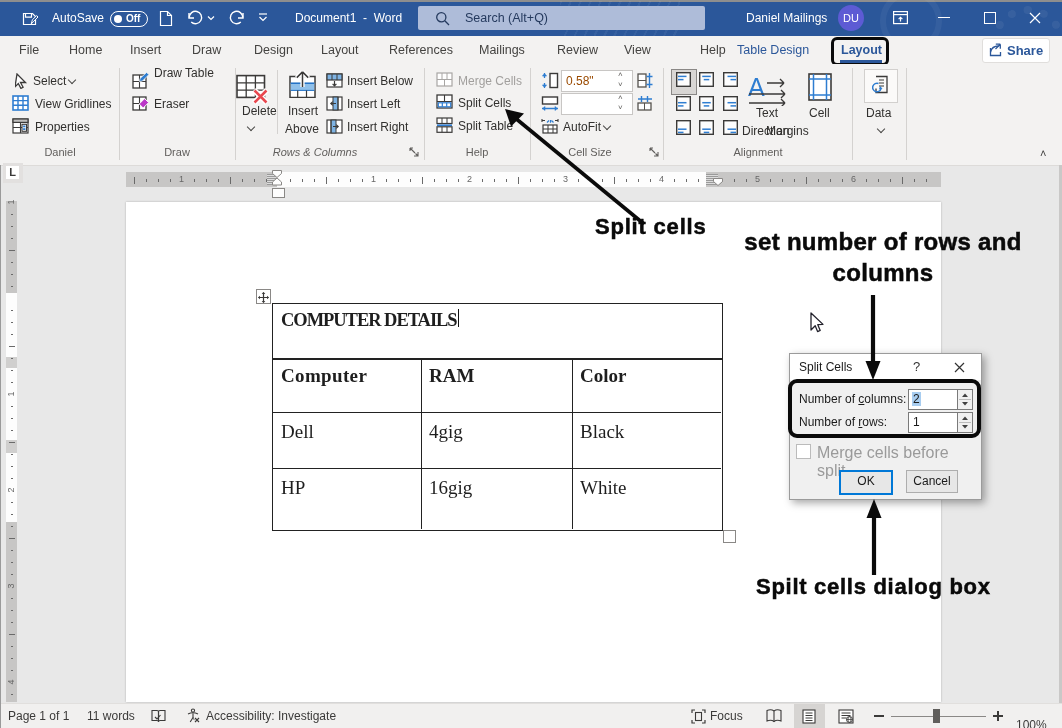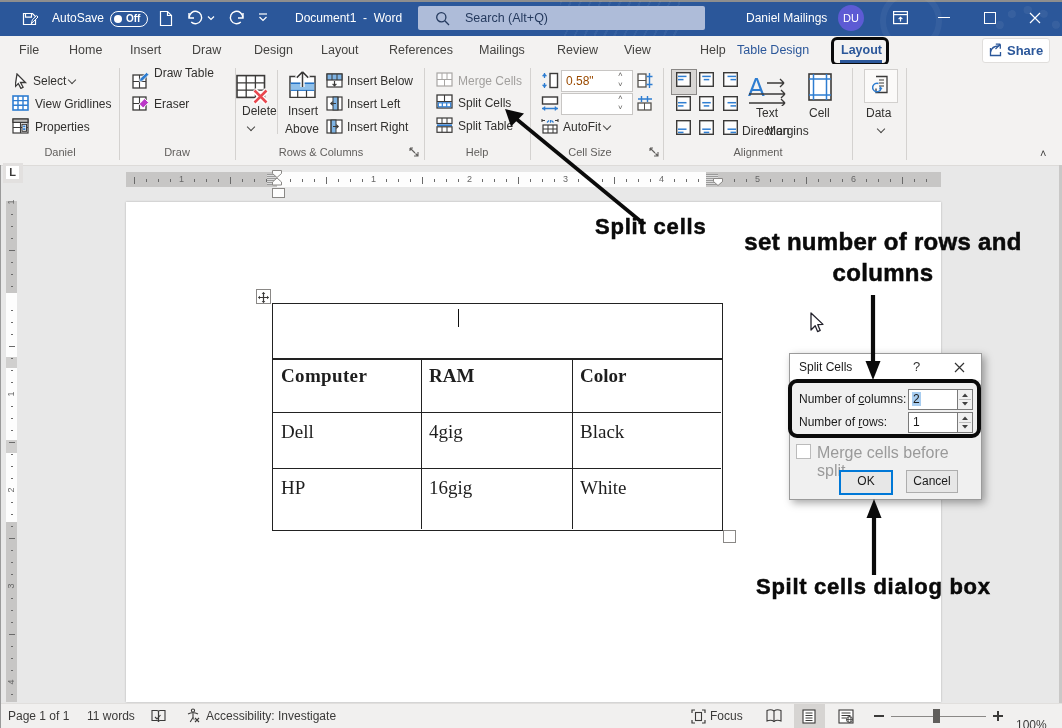--- a/index.html
+++ b/index.html
@@ -210,21 +210,21 @@
     <path d="M10 7.5 h-5 M6.8 5.6 l-2 1.9 2 1.9" fill="none" stroke="#3b3a39" stroke-width="1.2"></path>
   </svg>
   <div class="abs rtxt" style="left:347px;top:33px;">Insert Left</div>
   <svg class="abs" style="left:326px;top:55px" width="17" height="15" viewBox="0 0 17 15">
     <rect x="1" y="1" width="15" height="13" fill="#fff" stroke="#3b3a39" stroke-width="1.2"></rect>
     <rect x="5" y="1" width="5" height="13" fill="#7eb3e3" stroke="#3b3a39" stroke-width="1"></rect>
     <path d="M5 1 v13" stroke="#3b3a39" stroke-width="1"></path>
     <path d="M7 7.5 h5 M10.2 5.6 l2 1.9 -2 1.9" fill="none" stroke="#3b3a39" stroke-width="1.2"></path>
   </svg>
   <div class="abs rtxt" style="left:347px;top:56px;">Insert Right</div>
-  <div class="glabel" style="left:261px;width:120px;">Rows &amp; Columns</div>
+  <div class="glabel" style="left:255px;width:120px;font-style:italic;">Rows &amp; Columns</div>
   <svg class="abs" style="left:409px;top:83px" width="10" height="10" viewBox="0 0 10 10">
     <path d="M1 1 h3 M1 1 v3 M1 1 l5 5 M9 5 v4 h-4 M9 9 l-2.5-2.5" stroke="#605e5c" stroke-width="1.1" fill="none"></path>
   </svg>
 
   <svg class="abs" style="left:436px;top:8px" width="17" height="15" viewBox="0 0 17 15">
     <rect x="1" y="1" width="15" height="13" fill="#fff" stroke="#a8a6a4" stroke-width="1.2"></rect>
     <path d="M1 7.5 h15 M6 1 v6.5 M11 1 v6.5 M8.5 7.5 v6.5" stroke="#a8a6a4" stroke-width="1"></path>
   </svg>
   <div class="abs rtxt gray" style="left:458px;top:10px;">Merge Cells</div>
   <svg class="abs" style="left:436px;top:30px" width="17" height="15" viewBox="0 0 17 15">
@@ -508,20 +508,21 @@
     </svg>
   </div>
 
   <div class="abs" style="left:272px;top:303px;width:449px;height:226px;">
     <div class="abs" style="left:0;top:0;width:449px;height:55px;border:1.4px solid #222;"></div>
     <div class="abs" style="left:0;top:55px;width:449px;height:171px;border:1.4px solid #222;"></div>
     <div class="abs" style="left:149px;top:55px;width:1.4px;height:171px;background:#222;"></div>
     <div class="abs" style="left:300px;top:55px;width:1.4px;height:171px;background:#222;"></div>
     <div class="abs" style="left:0;top:109px;width:449px;height:1.4px;background:#222;"></div>
     <div class="abs" style="left:0;top:165px;width:449px;height:1.4px;background:#222;"></div>
+    <div class="abs cellserif" style="left:9px;top:7px;font-weight:bold;font-size:18.5px;letter-spacing:-1.05px;">COMPUTER DETAILS</div>
     <div class="abs" style="left:186px;top:6px;width:1.2px;height:18px;background:#111;"></div>
     <div class="abs cellserif" style="left:9px;top:62px;font-weight:bold;letter-spacing:0.35px;">Computer</div>
     <div class="abs cellserif" style="left:157px;top:62px;font-weight:bold;">RAM</div>
     <div class="abs cellserif" style="left:308px;top:62px;font-weight:bold;">Color</div>
     <div class="abs cellserif" style="left:9px;top:118px;">Dell</div>
     <div class="abs cellserif" style="left:157px;top:118px;">4gig</div>
     <div class="abs cellserif" style="left:308px;top:118px;">Black</div>
     <div class="abs cellserif" style="left:9px;top:174px;">HP</div>
     <div class="abs cellserif" style="left:157px;top:174px;">16gig</div>
     <div class="abs cellserif" style="left:308px;top:174px;">White</div>

